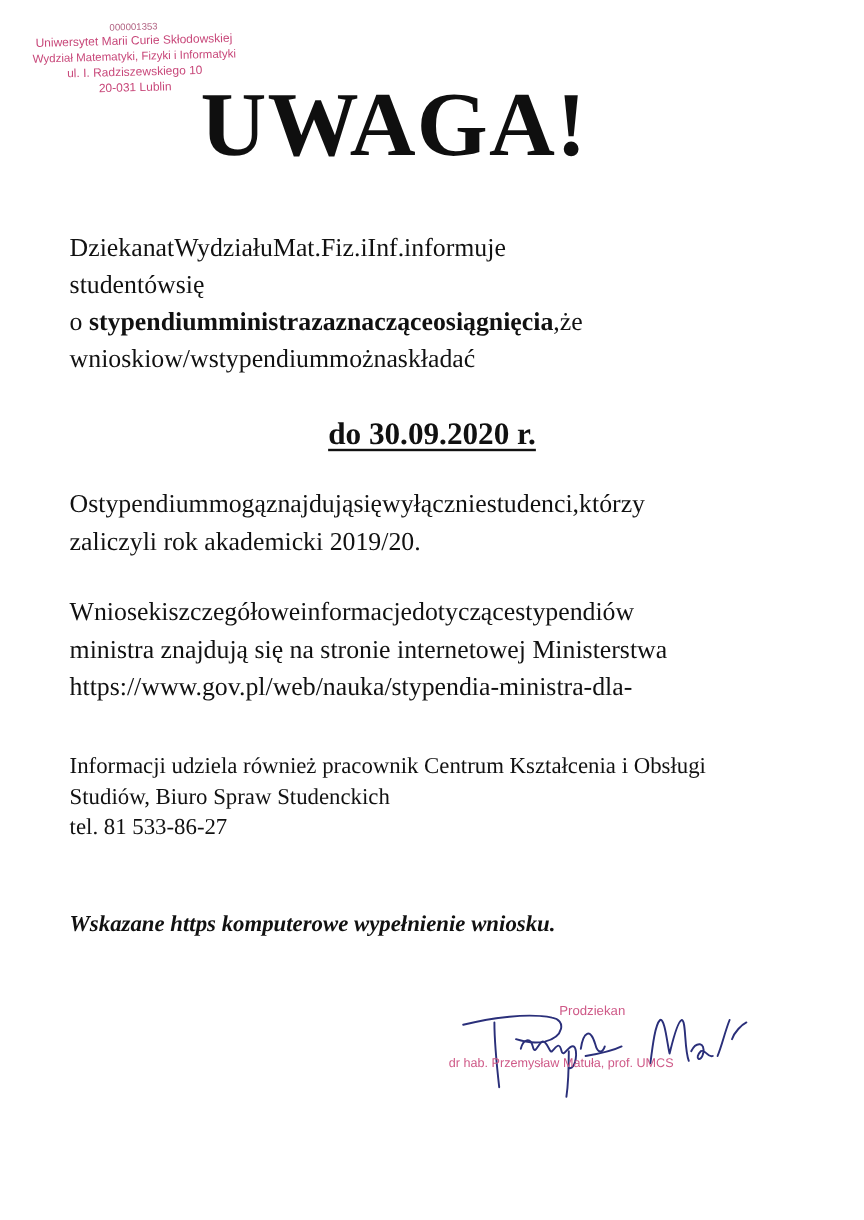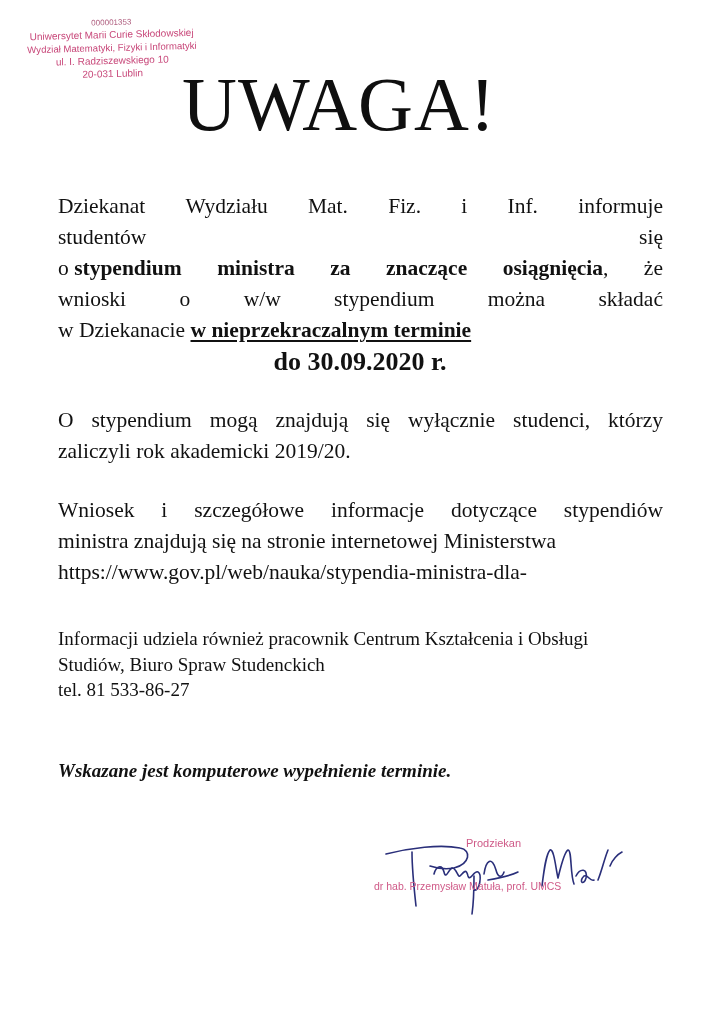--- a/index.html
+++ b/index.html
@@ -27,57 +27,57 @@
       line-height: 13px;
     }
     .stamp .num { font-size: 8px; color: #b06080; line-height: 10px; }
     .stamp .l1 { font-size: 10px; }
     .stamp .l2 { font-size: 9.6px; }
     .stamp .l3 { font-size: 10px; }
     .stamp .l4 { font-size: 10px; }
 
     .title {
       position: absolute;
-      left: 182px;
+      left: 167px;
       top: 66px;
       font-size: 76px;
-      font-weight: normal;
+      font-weight: bold;
       letter-spacing: 1px;
       line-height: 76px;
       color: #0f0f0f;
     }
 
     .body-text {
       position: absolute;
       left: 58px;
       width: 605px;
       font-size: 21.5px;
       line-height: 31px;
     }
     .justify-line {
       display: flex;
-      justify-content: space-between;
       white-space: nowrap;
     }
     .plain-line { white-space: nowrap; }
     .b { font-weight: bold; }
     .u { text-decoration: underline; text-decoration-thickness: 2px; text-underline-offset: 3px; }
 
     #para1 { top: 191px; }
     .deadline {
       position: absolute;
       left: 0;
       width: 720px;
       top: 346px;
       text-align: center;
       font-size: 26px;
       font-weight: bold;
       line-height: 32px;
     }
     .deadline span {
+      text-decoration: underline;
       text-decoration-thickness: 2px;
       text-underline-offset: 4px;
     }
 
     #para2 { top: 405px; }
     #para3 { top: 495px; }
     #para4 { top: 626px; font-size: 19px; line-height: 25.5px; }
 
     .italic-note {
       position: absolute;
@@ -153,23 +153,20 @@
     <span><span class="b">osiągnięcia</span><span>,</span></span>
     <span>że</span>
   </div>
   <div class="justify-line">
     <span>wnioski</span>
     <span>o</span>
     <span>w/w</span>
     <span>stypendium</span>
     <span>można</span>
     <span>składać</span>
-  </div>
-  <div class="plain-line">
-    <span>w Dziekanacie </span><span class="b u">w nieprzekraczalnym terminie</span>
   </div>
 </div>
 
 <div class="deadline">
   <span>do 30.09.2020 r.</span>
 </div>
 
 <div class="body-text" id="para2">
   <div class="justify-line">
     <span>O</span>
@@ -196,21 +193,21 @@
   <div class="plain-line">ministra znajdują się na stronie internetowej Ministerstwa</div>
   <div class="plain-line">https://www.gov.pl/web/nauka/stypendia-ministra-dla-</div>
 </div>
 
 <div class="body-text" id="para4">
   <div class="plain-line">Informacji udziela również pracownik Centrum Kształcenia i Obsługi</div>
   <div class="plain-line">Studiów, Biuro Spraw Studenckich</div>
   <div class="plain-line">tel. 81 533-86-27</div>
 </div>
 
-<div class="italic-note">Wskazane jest komputerowe wypełnienie terminie.</div>
+<div class="italic-note">Wskazane https komputerowe wypełnienie wniosku.</div>
 
 <div class="signature-block">
   <div class="sig-title">Prodziekan</div>
   <svg class="sig-svg" width="300" height="90" viewBox="0 0 300 90">
     <g fill="none" stroke="#2a2f7a" stroke-width="1.6" stroke-linecap="round" stroke-linejoin="round">
       <path d="M16 24 C 40 18, 70 14, 90 18 C 102 20, 100 34, 84 38 C 74 40, 66 38, 60 36"></path>
       <path d="M42 22 C 42 40, 44 58, 46 76"></path>
       <path d="M64 44 C 66 36, 72 34, 74 42 C 76 50, 78 40, 82 38 C 86 37, 88 48, 90 46 C 94 42, 96 38, 98 46 C 100 52, 104 40, 108 42 C 112 44, 110 62, 104 60"></path>
       <path d="M104 46 C 104 58, 104 70, 102 84"></path>
       <path d="M114 44 C 116 30, 122 26, 126 40 C 128 48, 132 48, 134 42"></path>

